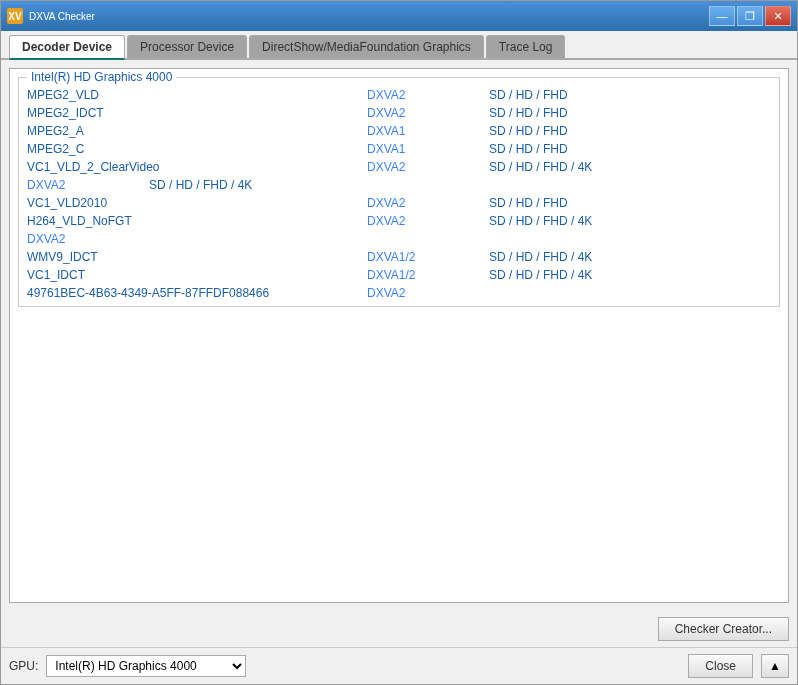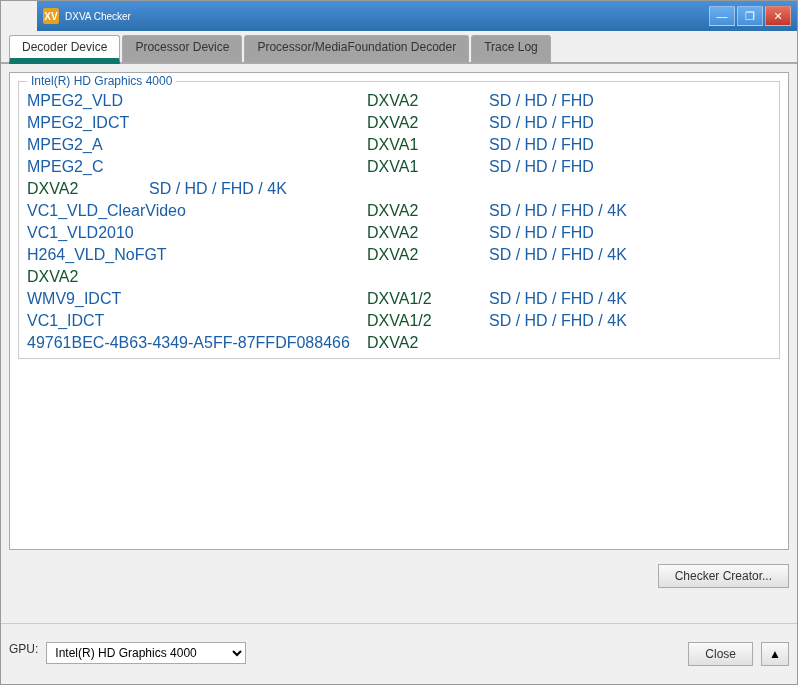--- a/index.html
+++ b/index.html
@@ -23,21 +23,20 @@
     }
     .title-bar {
       background: linear-gradient(to bottom, #4a90d9, #2c6fad);
       color: white;
       height: 30px;
       display: flex;
       align-items: center;
       justify-content: space-between;
       padding: 8px 6px;
       flex-shrink: 0;
-      margin-left: 36px;
     }
     .title-bar-left {
       display: flex;
       align-items: center;
       gap: 6px;
     }
     .title-bar-icon {
       width: 16px;
       height: 16px;
       background: #e8a020;
@@ -86,24 +85,24 @@
       border-bottom: none;
       background: #a3a3a3;
       cursor: pointer;
       font-size: 12px;
       color: #333;
       border-radius: 3px 3px 0 0;
       white-space: nowrap;
     }
     .tab.active {
       background: #ffffff;
-      border-bottom: 6px solid #0f766e;
+      border-bottom: 2px solid #0f766e;
       margin-bottom: -2px;
       z-index: 1;
-      font-weight: normal;
+      font-weight: bold;
     }
     .main-content {
       flex: 1;
       padding: 8px;
       display: flex;
       flex-direction: column;
       overflow: hidden;
     }
     .list-panel {
       flex: 1;
@@ -125,49 +124,48 @@
       background: white;
       padding: 0 4px;
       color: #1a5fa8;
       font-size: 12px;
     }
     .decoder-row {
       display: flex;
       padding: 2px 4px;
       align-items: center;
       color: #1a5fa8;
-      font-size: 16px;
+      font-size: 12px;
     }
     .decoder-name {
       min-width: 340px;
       color: #1a5fa8;
     }
     .decoder-version {
       min-width: 80px;
-      color: #14532d;
+      color: #3b82f6;
     }
     .decoder-modes {
       color: #1a5fa8;
       margin-left: 42px;
     }
     .bottom-bar {
       padding: 6px 8px;
       display: flex;
       justify-content: flex-end;
       flex-shrink: 0;
     }
     .footer-bar {
       background: #f0f0f0;
       border-top: 1px solid #ccc;
-      padding: 18px 8px;
-      display: flex;
-      align-items: flex-start;
+      padding: 6px 8px;
+      display: flex;
+      align-items: center;
       gap: 8px;
       flex-shrink: 0;
-      margin-top: 29px;
     }
     .gpu-label {
       font-size: 12px;
       color: #333;
     }
     .gpu-select {
       padding: 2px 4px;
       border: 1px solid #aaa;
       background: white;
       font-size: 12px;
@@ -212,21 +210,21 @@
   </div>
 
   <div class="tab-bar">
     <div class="tab active">
       <span>Decoder Device</span>
     </div>
     <div class="tab">
       <span>Processor Device</span>
     </div>
     <div class="tab">
-      <span>Processor/MediaFoundation Decoder</span>
+      <span>DirectShow/MediaFoundation Graphics</span>
     </div>
     <div class="tab">
       <span>Trace Log</span>
     </div>
   </div>
 
   <div class="main-content">
     <div class="list-panel">
       <div class="list-group">
         <div class="group-title">Intel(R) HD Graphics 4000</div>
@@ -246,25 +244,25 @@
               <span class="decoder-name">MPEG2_A</span>
               <span class="decoder-version">DXVA1</span>
               <span class="decoder-modes">SD / HD / FHD</span>
             </div>
             <div class="decoder-row">
               <span class="decoder-name">MPEG2_C</span>
               <span class="decoder-version">DXVA1</span>
               <span class="decoder-modes">SD / HD / FHD</span>
             </div>
             <div class="decoder-row">
-              <span class="decoder-version">DXVA2</span>
-              <span class="decoder-modes">SD / HD / FHD / 4K</span>
-            </div>
-            <div class="decoder-row">
-              <span class="decoder-name">VC1_VLD_ClearVideo</span>
+              <span class="decoder-name">VC1_VLD_2_ClearVideo</span>
+              <span class="decoder-version">DXVA2</span>
+              <span class="decoder-modes">SD / HD / FHD / 4K</span>
+            </div>
+            <div class="decoder-row">
               <span class="decoder-version">DXVA2</span>
               <span class="decoder-modes">SD / HD / FHD / 4K</span>
             </div>
             <div class="decoder-row">
               <span class="decoder-name">VC1_VLD2010</span>
               <span class="decoder-version">DXVA2</span>
               <span class="decoder-modes">SD / HD / FHD</span>
             </div>
             <div class="decoder-row">
               <span class="decoder-name">H264_VLD_NoFGT</span>

